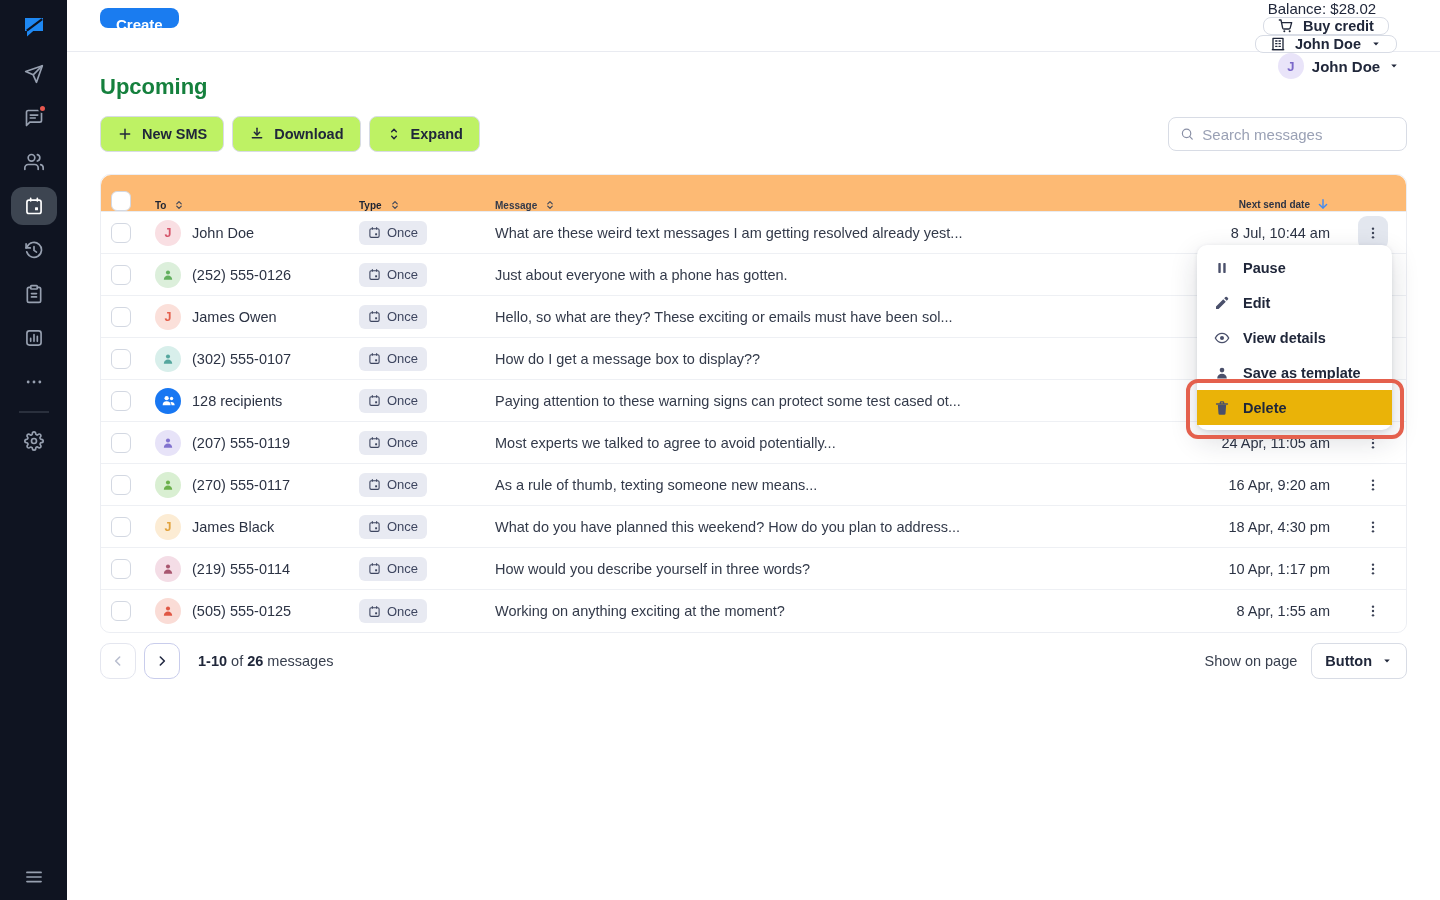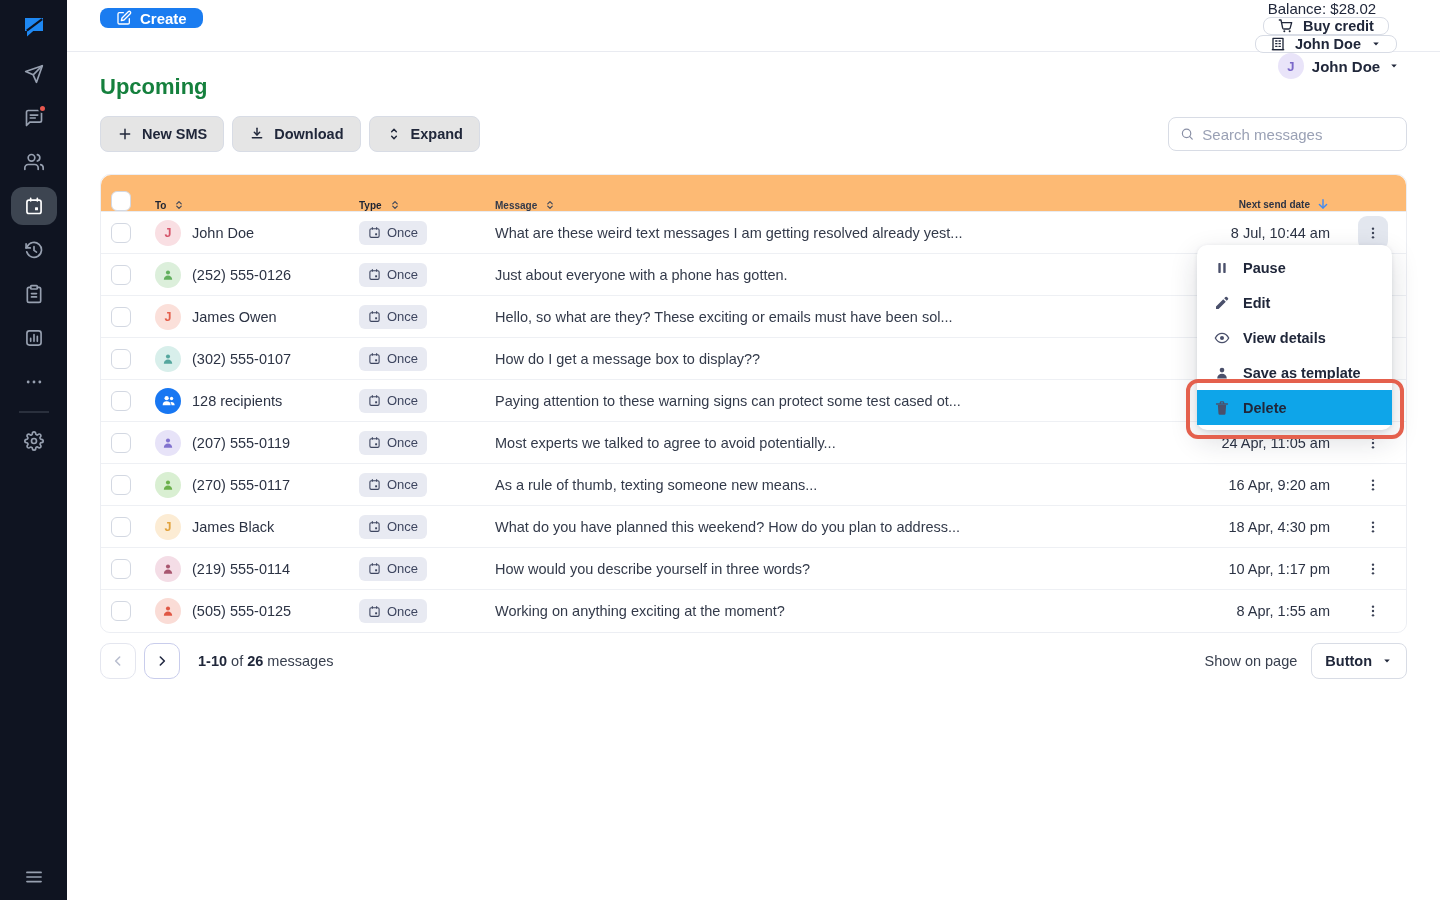--- a/index.html
+++ b/index.html
@@ -16,33 +16,33 @@
   .logo-wrap { height:52px; display:flex; align-items:center; justify-content:center; color:#1e88f2; cursor:pointer; }
   .nav-item { width:67px; height:44px; display:flex; align-items:center; justify-content:center; color:#97a0b0; position:relative; cursor:pointer; }
   .nav-item .pill { width:46px; height:38px; border-radius:12px; display:flex; align-items:center; justify-content:center; }
   .nav-item.active .pill { background:#3d4551; color:#fff; }
   .nav-dot { position:absolute; top:8px; left:38px; width:9px; height:9px; border-radius:50%; background:#e8584f; border:2px solid #0f1421; }
   .side-divider { width:30px; height:2px; background:#2a303d; margin:7px auto 6px; }
   .side-bottom { position:absolute; bottom:13px; left:0; width:67px; display:flex; justify-content:center; color:#97a0b0; cursor:pointer; }
 
   
   .topbar { position:absolute; left:67px; top:0; width:1373px; height:52px; background:#fff; border-bottom:1px solid #e9ebf1; }
-  .create-btn { position:absolute; left:33px; top:8px; height:20px; padding:0 16px; background:#1a7cf0; color:#fff; border:none; border-radius:8px; display:flex; align-items:center; gap:8px; font-weight:700; font-size:15px; font-family:inherit; cursor:pointer; }
+  .create-btn { position:absolute; left:33px; top:8px; height:20px; padding:0 16px; background:#1a7cf0; color:#fff; border:none; border-radius:8px; display:flex; align-items:center; gap:8px; font-weight:700; font-size:15px; font-family:inherit; cursor:pointer;flex-direction:column; }
   .topbar-right { position:absolute; right:33px; top:0; height:52px; display:flex; align-items:center;flex-direction:column; }
   .balance { font-size:15px; color:#20273a; margin-right:18px; }
   .tb-btn { height:34px; border:1px solid #d8dce5; border-radius:8px; padding:0 14px; display:flex; align-items:center; gap:9px; font-weight:700; font-size:14.5px; color:#20273a; background:#fff; font-family:inherit; cursor:pointer; margin-right:10px; }
   .tb-btn .caret { color:#20273a; }
   .user-chip { display:flex; align-items:center; gap:8px; margin-left:16px; cursor:pointer; }
   .avatar-sm { width:26px; height:26px; border-radius:50%; background:#e9e4f9; color:#7a68c9; font-weight:700; font-size:13px; display:flex; align-items:center; justify-content:center; }
   .user-name { font-weight:700; font-size:15px; color:#20273a; }
 
   
   .page-title { position:absolute; left:100px; top:74px; font-size:22px; font-weight:700; color:#15803d; }
   .toolbar { position:absolute; left:100px; top:116px; display:flex; gap:8px; }
-  .tool-btn { height:36px; border:1px solid #d8dce5; border-radius:8px; background:#e5e5e5; padding:0 16px; display:flex; align-items:center; gap:9px; font-weight:700; font-size:14.5px; color:#20273a; font-family:inherit; cursor:pointer; }
+  .tool-btn { height:36px; border:1px solid #d8dce5; border-radius:8px; background:#bef264; padding:0 16px; display:flex; align-items:center; gap:9px; font-weight:700; font-size:14.5px; color:#20273a; font-family:inherit; cursor:pointer; }
   .tool-btn .ic { color:#20273a; }
   .search-box { position:absolute; left:1168px; top:117px; width:239px; height:34px; border:1px solid #d8dce5; border-radius:8px; background:#fff; display:flex; align-items:center; padding:0 11px; gap:8px; color:#8a90a6; }
   .search-box input { border:none; outline:none; font-size:15px; color:#333a4a; width:100%; font-family:inherit; background:transparent; }
   .search-box input::placeholder { color:#9aa1b5; }
 
   
   .table { position:absolute; left:100px; top:174px; width:1307px; border:1px solid #eceef3; border-radius:10px; background:#fff; }
   .thead { display:flex; align-items:flex-end; height:37px; background:#fdba74; border-bottom:1px solid #e9ebf0; border-radius:10px 10px 0 0; font-weight:700; font-size:10px; color:#1d2433; }
   .trow { display:flex; align-items:center; height:42px; border-bottom:1px solid #eef0f4; font-size:14.5px; color:#2c3344; background:#fff; }
   .trow:last-child { border-bottom:none; border-radius:0 0 10px 10px; }
@@ -70,21 +70,21 @@
   .pg-text { margin-left:18px; font-size:14.5px; color:#39404f; }
   .pg-text b { color:#20273a; }
   .pg-right { margin-left:auto; display:flex; align-items:center; gap:14px; }
   .show-label { font-size:14.5px; color:#39404f; }
   .size-btn { height:36px; border:1px solid #d8dce5; border-radius:8px; padding:0 13px; display:flex; align-items:center; gap:9px; font-weight:700; font-size:14.5px; color:#20273a; background:#fff; font-family:inherit; cursor:pointer; }
 
   
   .ctx-menu { position:absolute; left:1197px; top:245px; width:195px; background:#fff; border-radius:10px; box-shadow:0 10px 28px rgba(23,28,48,.16), 0 1px 4px rgba(23,28,48,.10); padding:5px 0; z-index:10; }
   .menu-item { height:35px; display:flex; align-items:center; gap:13px; padding:0 17px; font-size:14.5px; font-weight:700; color:#20273a; cursor:pointer; }
   .menu-item .ic { color:#4a506b; }
-  .menu-item.highlight { background:#0ea5e9; }
+  .menu-item.highlight { background:#eab308; }
   .annotation { position:absolute; left:1186px; top:379px; width:218px; height:60px; border:4px solid #e4604d; border-radius:12px; z-index:11; pointer-events:none; }
 </style>
 </head>
 <body>
 
 <svg width="0" height="0" style="position:absolute">
   <defs>
     <symbol id="i-logo" viewBox="0 0 24 24">
         <path fill="currentColor" d="M3 4h18v13h-9.8L5 22.6V17H3z"></path>
         <path stroke="#0f1421" stroke-width="2.2" fill="none" d="M20.2 5.2 4.8 16.6"></path>

